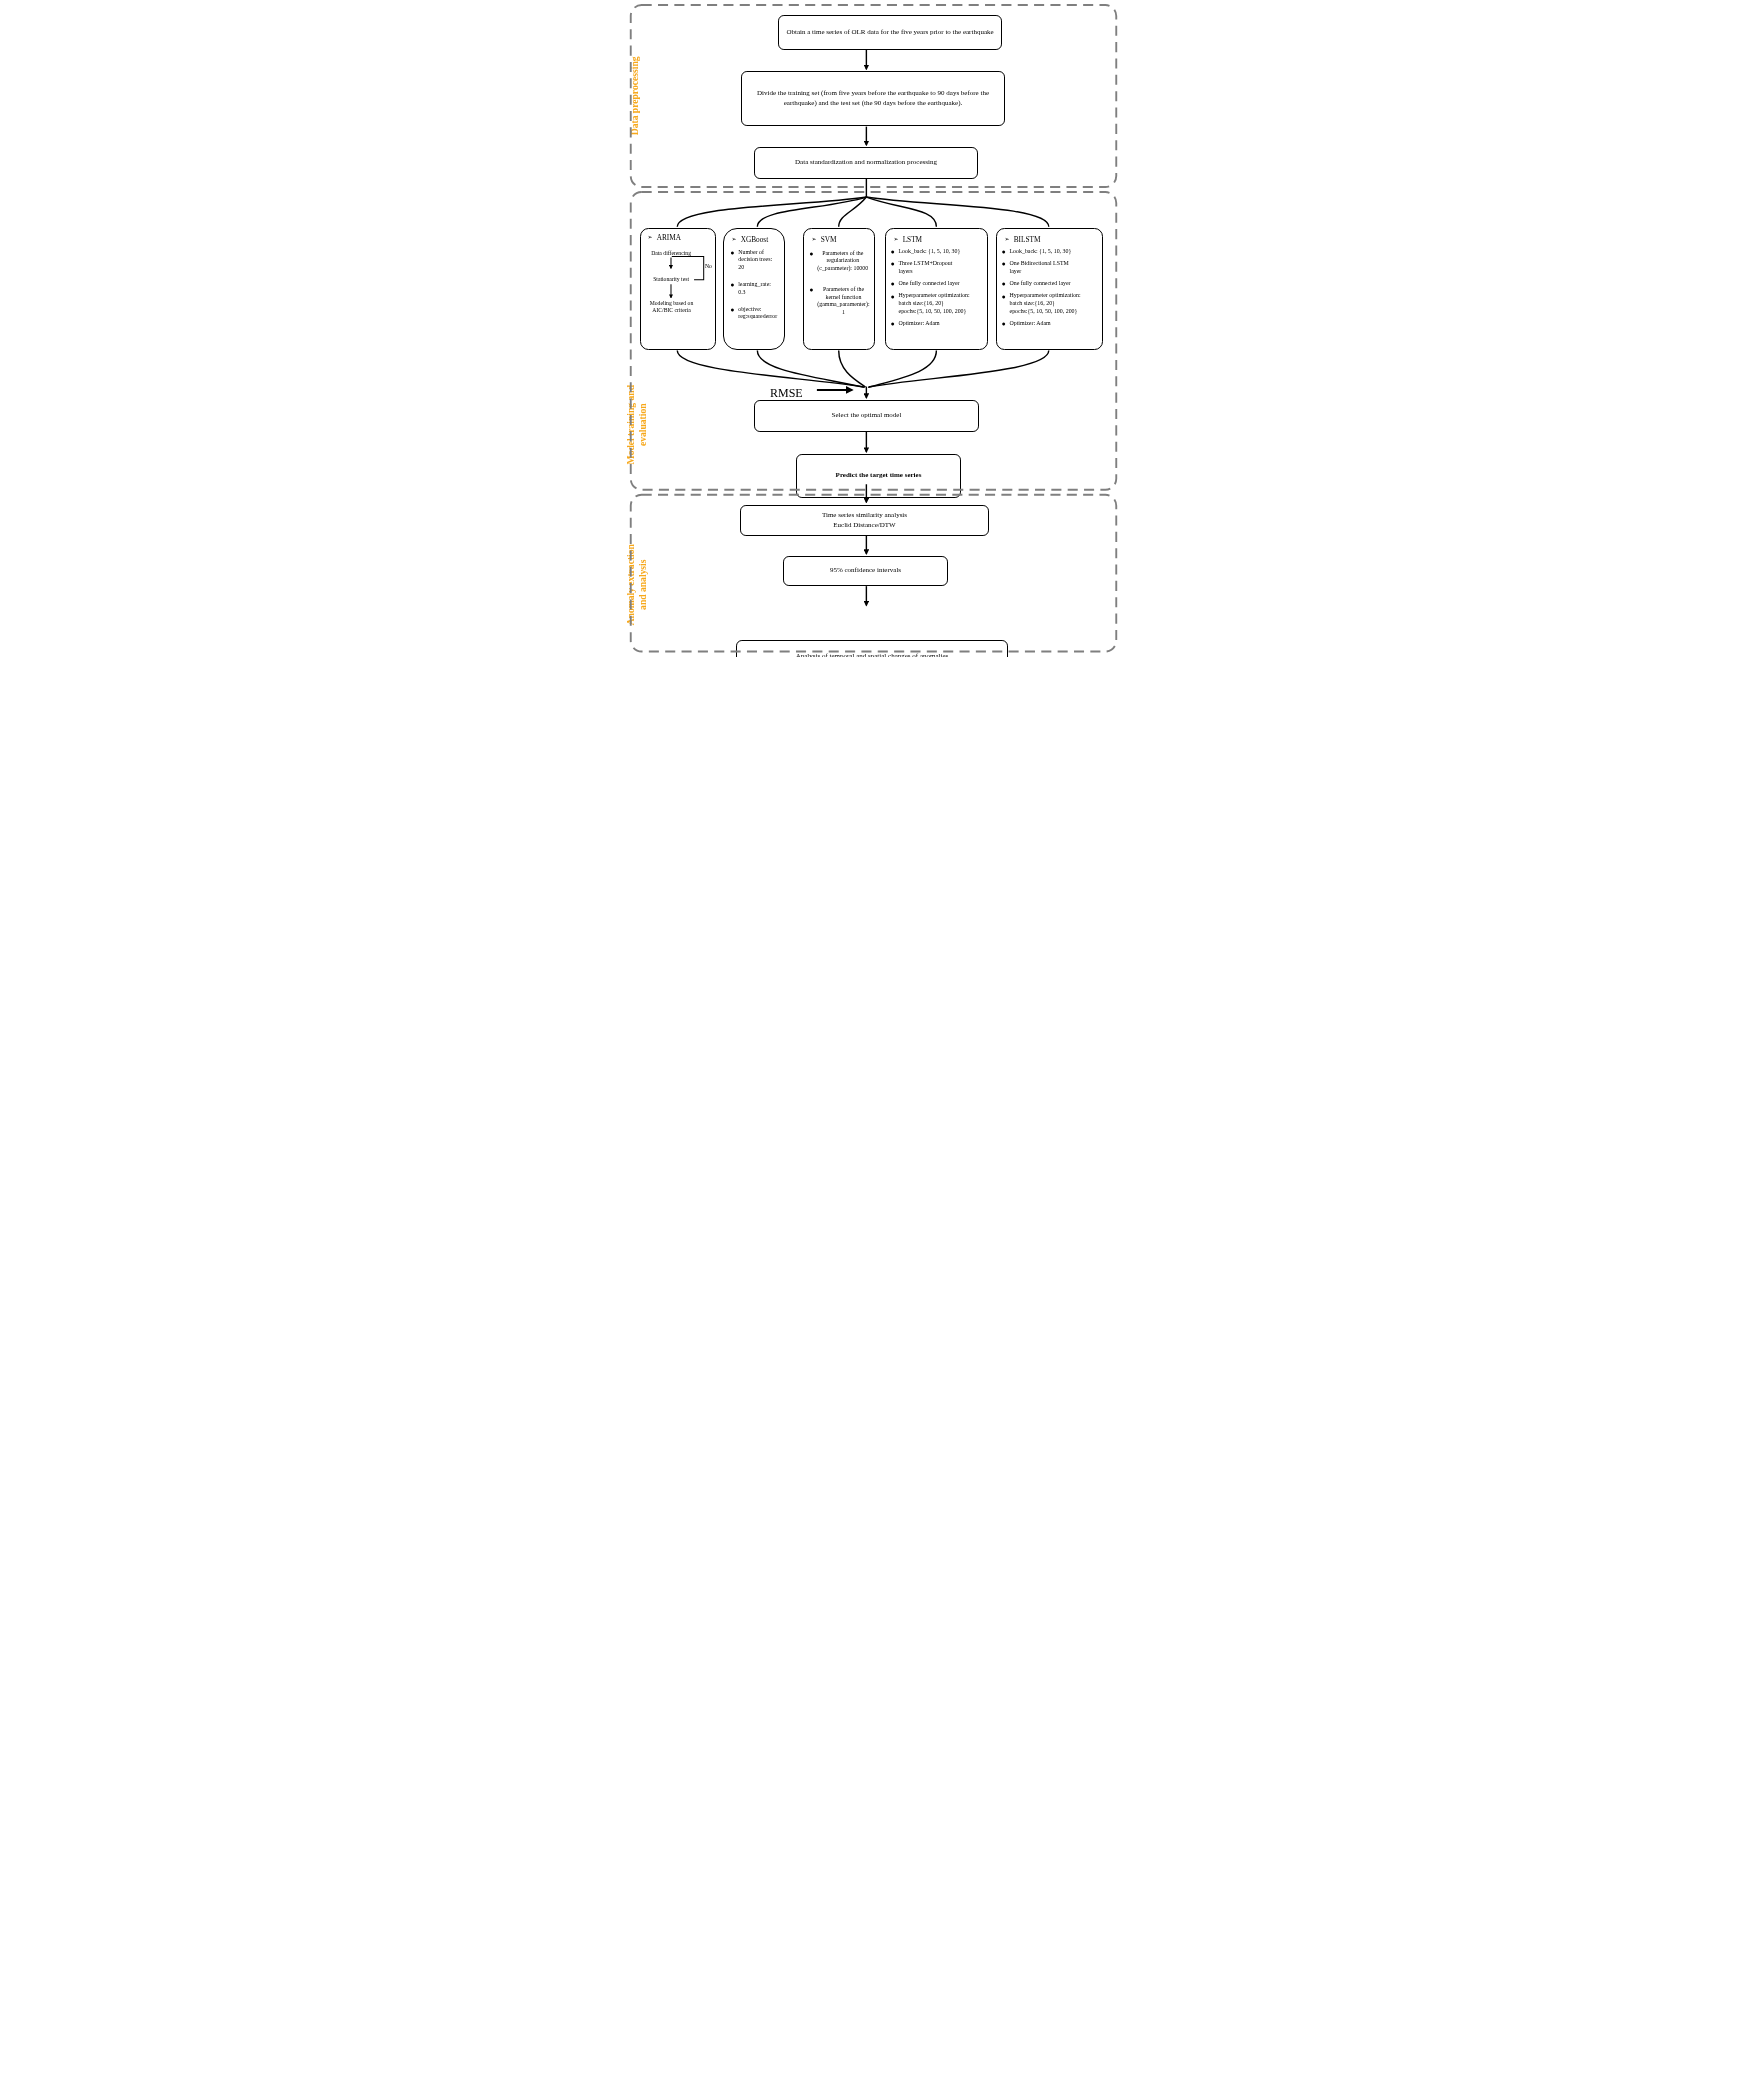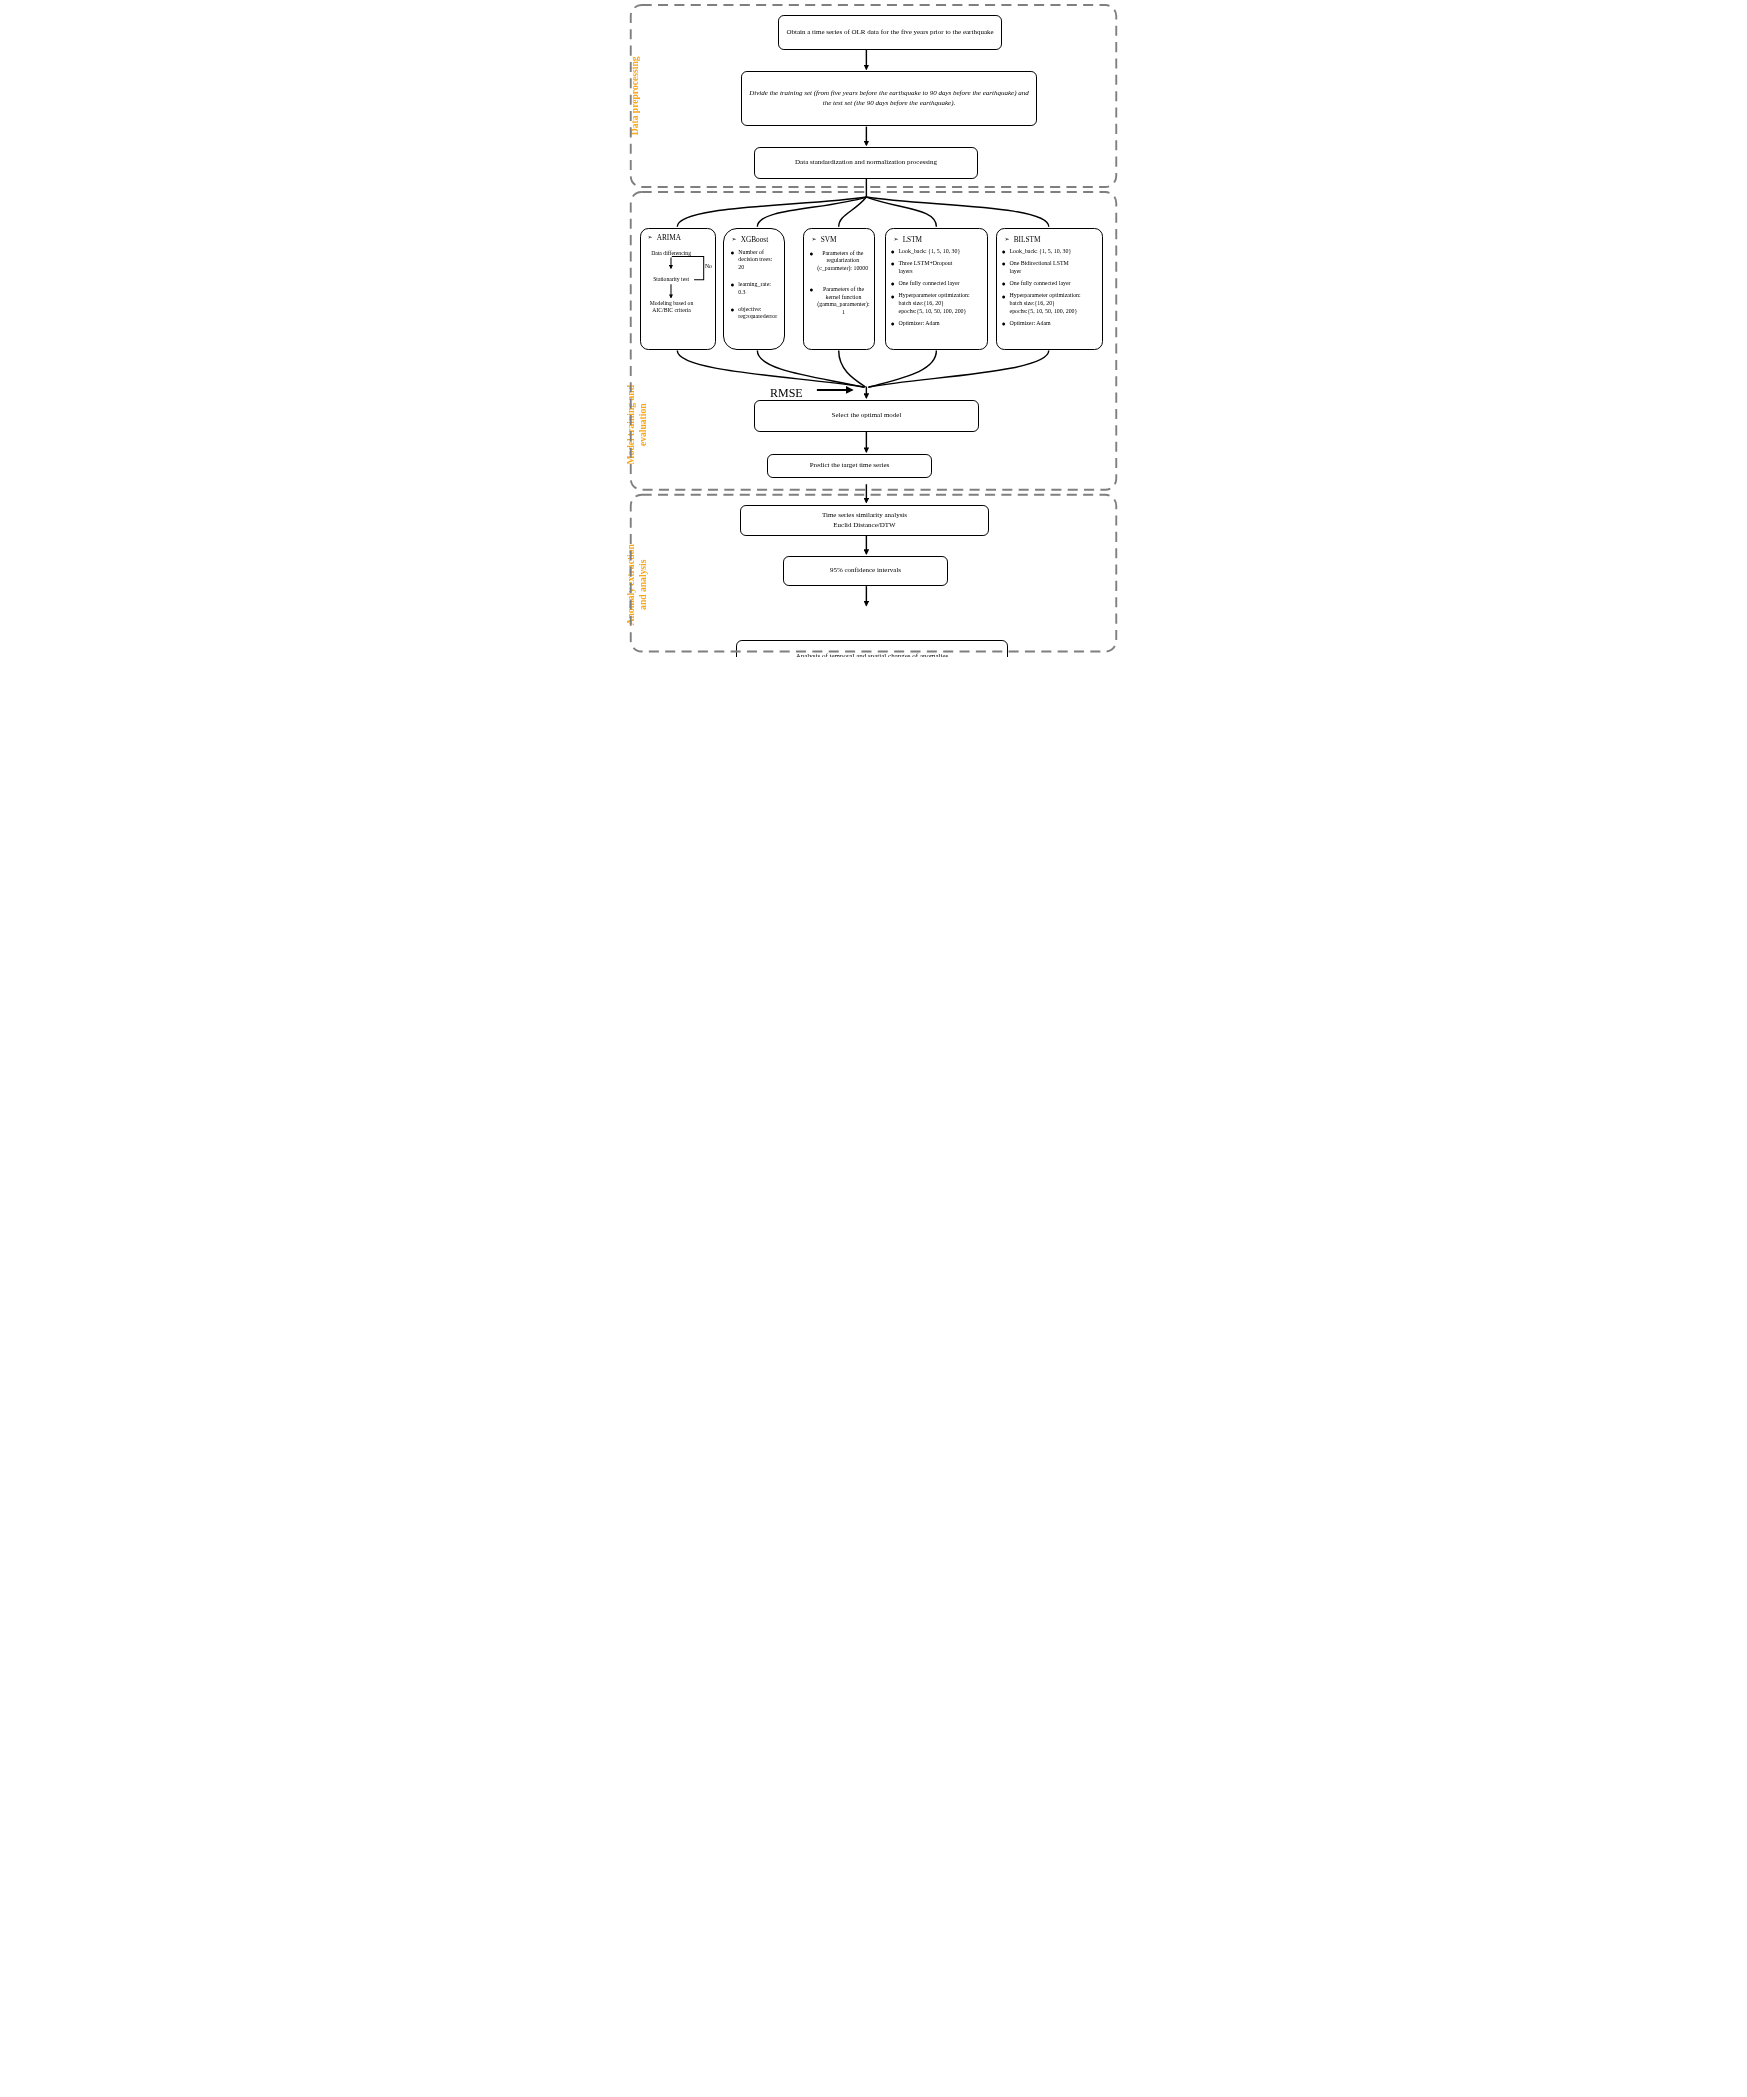--- a/index.html
+++ b/index.html
@@ -46,31 +46,31 @@
 
   <div class="vlabel" style="left:-52px; top:90px; width:126px;">Data preprocessing</div>
   <div class="vlabel" style="left:-50px; top:413px; width:126px;">Model training and
 evaluation</div>
   <div class="vlabel" style="left:-50px; top:573px; width:126px;">Anomaly extraction
 and analysis</div>
 
   <div class="box" style="left:130px; top:15px;  width:224px; height:35px;margin-left:24px;">
       <span>Obtain a time series of OLR data for the five years prior to the earthquake</span>
     </div>
-  <div class="box" style="left:117px; top:71px; width:296px; height:55px;font-style:italic;">
+  <div class="box" style="left:117px; top:71px; width:264px; height:55px;">
       <span>Divide the training set (from five years before the earthquake to 90 days before the earthquake) and the test set (the 90 days before the earthquake).</span>
     </div>
   <div class="box" style="left:130px; top:147px; width:224px; height:32px;">
       <span>Data standardization and normalization processing</span>
     </div>
 
   <div class="box" style="left:130px; top:400px;  width:225px; height:32px;">
       <span>Select the optimal model</span>
     </div>
-  <div class="box" style="left:143px; top:454px; width:165px; height:24px;">
+  <div class="box" style="left:172px; top:454px; width:165px; height:44px;font-weight:bold;">
       <span>Predict the target time series</span>
     </div>
 
   <div class="box" style="left:116px; top:505px; width:249px; height:31px;">
       <span class="pre">Time series similarity analysis
 Euclid Distance/DTW</span>
     </div>
   <div class="box" style="left:159px; top:556px; width:165px; height:30px;">
       <span>95% confidence intervals</span>
     </div>

